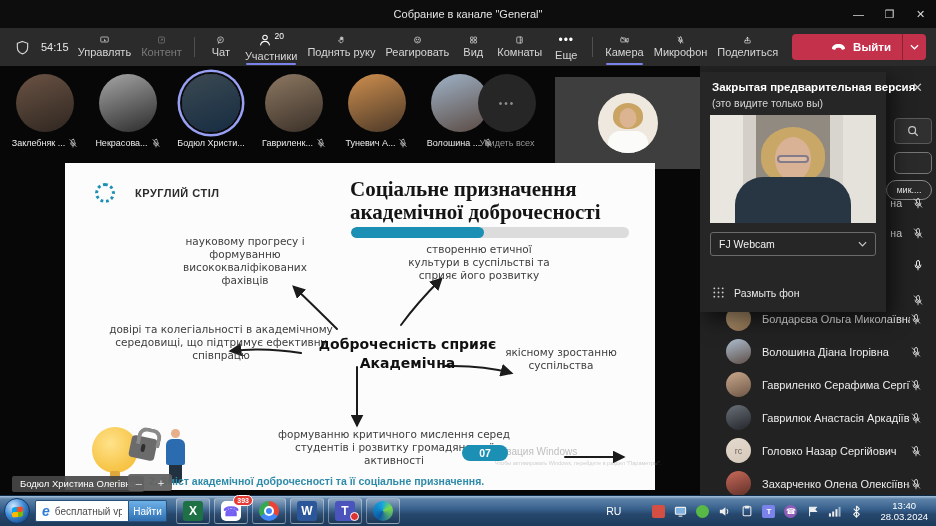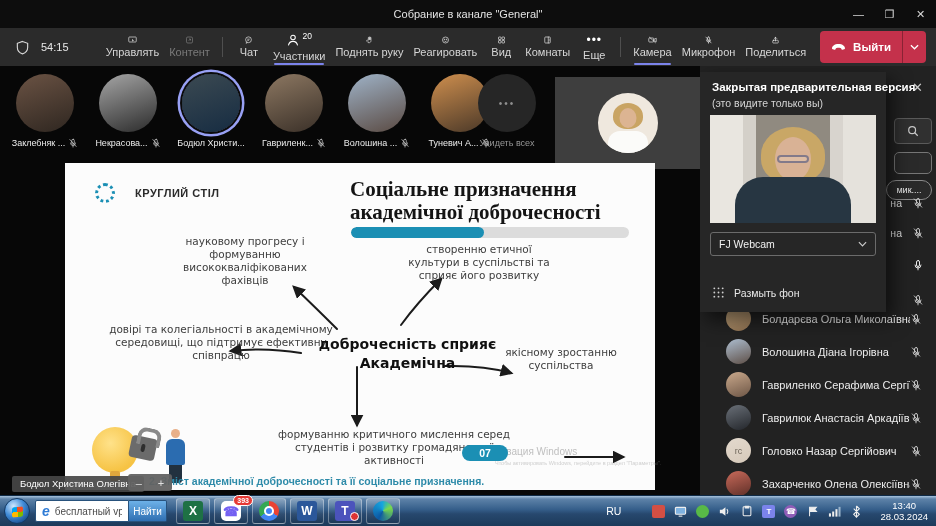--- a/index.html
+++ b/index.html
@@ -17,21 +17,21 @@
   .toolbar{position:absolute;top:28px;left:0;right:0;height:38px;background:#2b2b2b;display:flex;align-items:stretch;}
   .tb-left{display:flex;align-items:center;gap:11px;padding-left:15px;color:#e8e8e8;font-size:11px;}
   .tb-spacer{flex:1;}
   .tbtn{min-width:38px;padding:8px 5px;display:flex;flex-direction:column;align-items:center;justify-content:center;gap:2px;color:#fff;position:relative;cursor:pointer;}
   .tbtn .lbl{font-size:11px;color:#d6d6d6;white-space:nowrap;}
   .tbtn.active::after{content:"";position:absolute;bottom:1px;left:6px;right:6px;height:2.5px;background:var(--accent);border-radius:2px;}
   .tbtn.disabled{opacity:.45;}
   .ticon-row{display:flex;align-items:flex-start;height:16px;}
   .count{font-size:8.5px;margin-left:2px;position:relative;top:-2px;color:#fff;}
   .tb-div{width:1px;background:#4f4f4f;margin:9px 7px;}
-  .leave-btn{align-self:center;margin:0 10px 0 9px;height:32px;background:var(--leave);border-radius:4px;display:flex;align-items:center;color:#fff;cursor:pointer;}
+  .leave-btn{align-self:center;margin:0 10px 0 9px;height:26px;background:var(--leave);border-radius:4px;display:flex;align-items:center;color:#fff;cursor:pointer;padding-left:28px;}
   .leave-main{display:flex;align-items:center;gap:7px;padding:0 11px;font-size:11.5px;font-weight:bold;}
   .leave-chev{width:24px;height:100%;display:flex;align-items:center;justify-content:center;border-left:1px solid rgba(0,0,0,.3);}
 
   
   .stage{position:absolute;top:66px;left:0;width:700px;height:429px;background:#070707;overflow:hidden;}
   .strip-tiles{position:absolute;top:8px;left:8px;display:flex;gap:9px;}
   .tile{width:74px;display:flex;flex-direction:column;align-items:center;gap:6px;cursor:pointer;}
   .avatar{width:58px;height:58px;border-radius:50%;flex:none;}
   .tile.speaking .avatar{box-shadow:0 0 0 2px #0b0b0b,0 0 0 4.5px #98a0f4;}
   .tname{display:flex;align-items:center;gap:3px;font-size:9px;color:#ececec;white-space:nowrap;}
@@ -302,36 +302,36 @@
           <span style="color:#cfcfcf;display:flex">
             <svg viewBox="0 0 16 16" width="10" height="10" fill="none" stroke="currentColor" stroke-width="1.2" stroke-linecap="round">
               <rect x="6" y="2" width="4" height="8" rx="2"></rect>
               <path d="M4 8a4 4 0 008 0M8 12v2.5"></path>
               <line x1="3" y1="2.5" x2="13" y2="13.5"></line>
             </svg>
           </span>
         </div>
       </div>
       <div class="tile">
-        <div class="avatar" style="background:linear-gradient(160deg,#9fb3c8,#5a4a42)"></div>
+        <div class="avatar" style="background:linear-gradient(160deg,#cf8f4e,#4a3828)"></div>
         <div class="tname">
-          <span>Волошина ...</span>
+          <span>Туневич А...</span>
           <span style="color:#cfcfcf;display:flex">
             <svg viewBox="0 0 16 16" width="10" height="10" fill="none" stroke="currentColor" stroke-width="1.2" stroke-linecap="round">
               <rect x="6" y="2" width="4" height="8" rx="2"></rect>
               <path d="M4 8a4 4 0 008 0M8 12v2.5"></path>
               <line x1="3" y1="2.5" x2="13" y2="13.5"></line>
             </svg>
           </span>
         </div>
       </div>
       <div class="tile">
-        <div class="avatar" style="background:linear-gradient(160deg,#cf8f4e,#4a3828)"></div>
+        <div class="avatar" style="background:linear-gradient(160deg,#9fb3c8,#5a4a42)"></div>
         <div class="tname">
-          <span>Туневич А...</span>
+          <span>Волошина ...</span>
           <span style="color:#cfcfcf;display:flex">
             <svg viewBox="0 0 16 16" width="10" height="10" fill="none" stroke="currentColor" stroke-width="1.2" stroke-linecap="round">
               <rect x="6" y="2" width="4" height="8" rx="2"></rect>
               <path d="M4 8a4 4 0 008 0M8 12v2.5"></path>
               <line x1="3" y1="2.5" x2="13" y2="13.5"></line>
             </svg>
           </span>
         </div>
       </div>
     </div>

